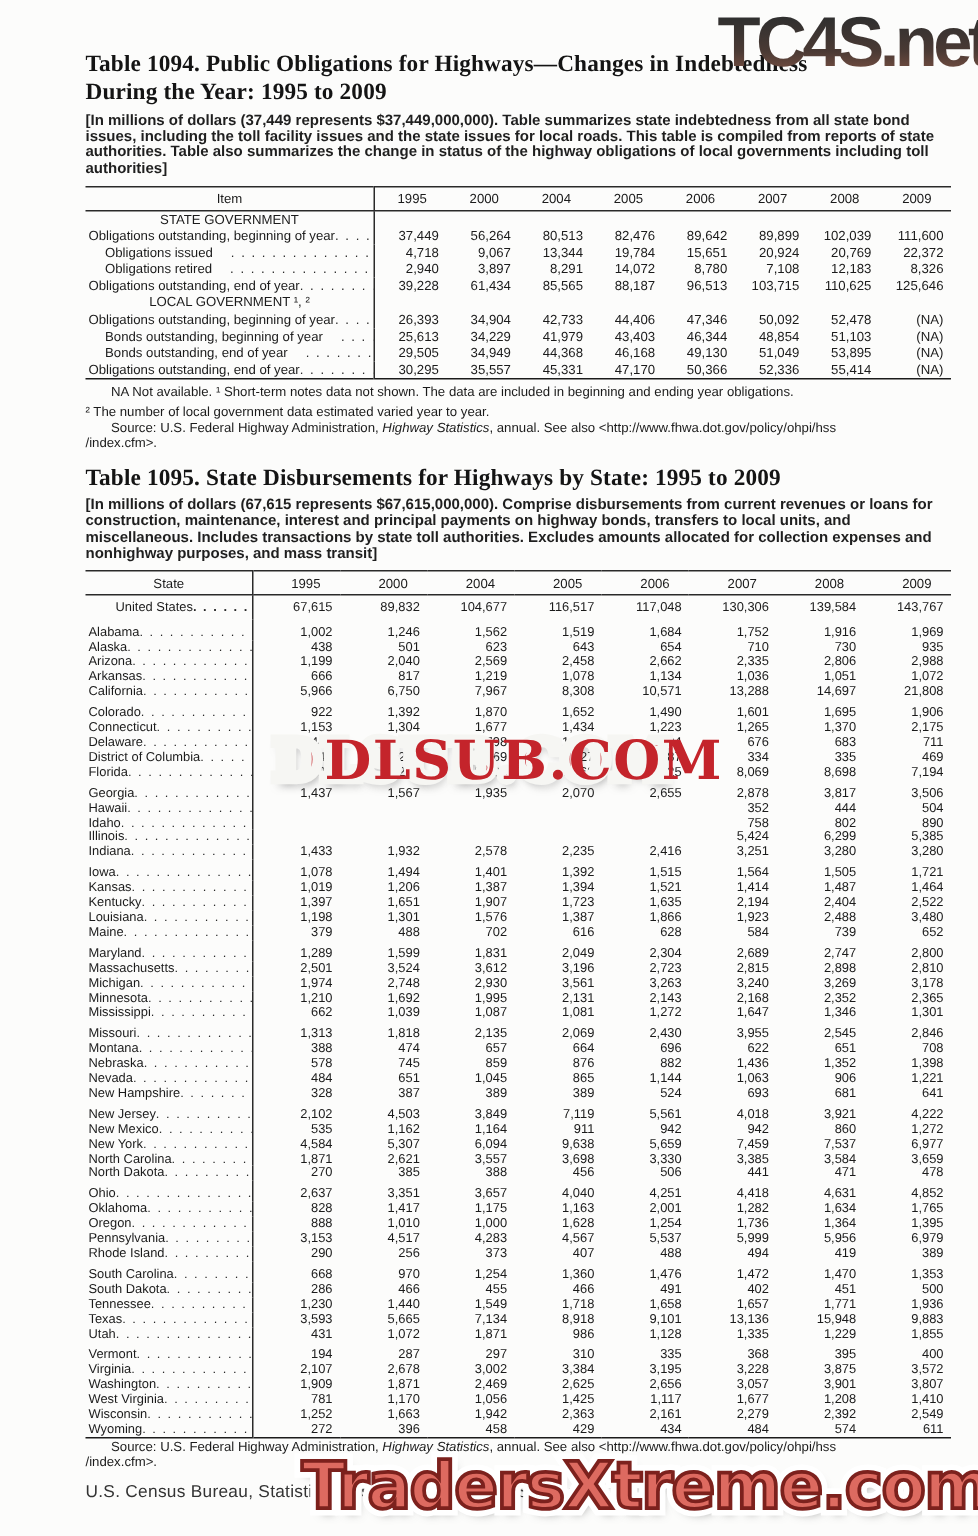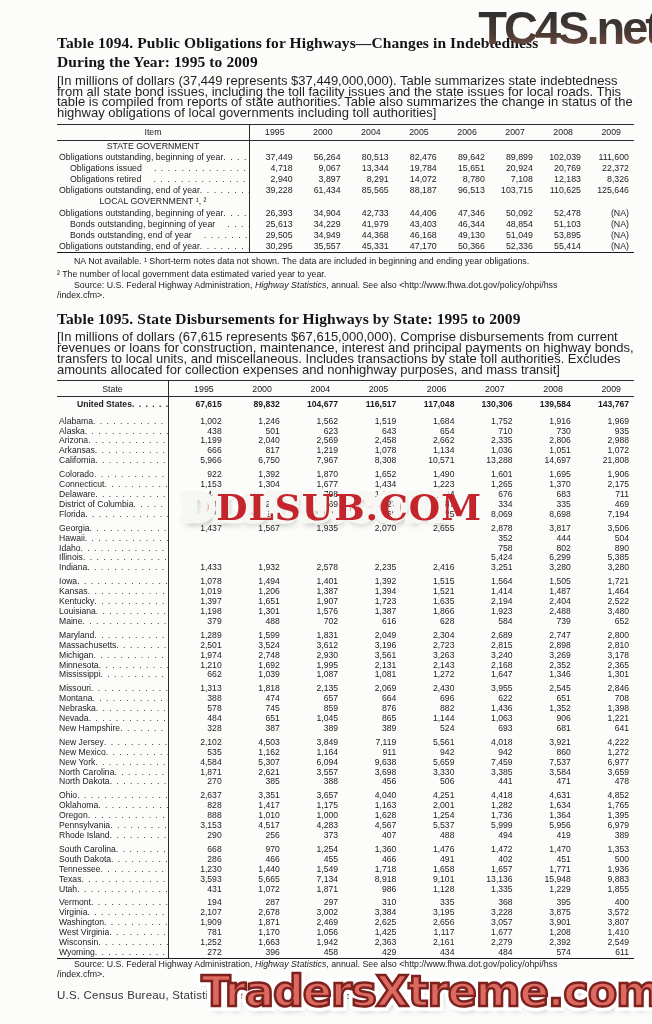--- a/index.html
+++ b/index.html
@@ -10,21 +10,21 @@
   }
   .page { position:absolute; inset:0; }
   .content { position:absolute; left:57px; top:0; width:577px; }
 
   .ttl {
     font-family:"Liberation Serif", serif; font-weight:700;
     font-size:15.5px; line-height:19px; margin:33px 0 5px 0; color:#141414;
     letter-spacing:0.1px;
   }
   .ttl.second { margin-top:9px; margin-bottom:4px; }
-  .note { font-size:13px; line-height:10.7px; margin:0 0 5px 0; color:#1f1f1f; }
+  .note { font-size:10px; line-height:10.7px; margin:0 0 5px 0; color:#1f1f1f;font-weight:bold; }
 
   table.tbl { border-collapse:collapse; width:577px; table-layout:fixed; }
   table.tbl { border-top:1.4px solid #2a2a2a; }
   .tbl thead th {
     font-weight:400; font-size:8.8px; padding:2.5px 0;
     border-bottom:1px solid #2a2a2a; color:#1b1b1b;
   }
   .tbl tbody { border-bottom:1.6px solid #1b1b1b; }
   .tbl .itemcol { border-right:1px solid #2a2a2a; }
   .tbl94 .itemcol { width:192px; }
@@ -34,21 +34,21 @@
   .tbl td { font-size:8.8px; line-height:11px; padding:0; white-space:nowrap; }
   .tbl95 td { font-size:8.6px; line-height:9.9px; }
   .tbl td.num { text-align:right; padding-right:5px; }
   .tbl td.sec { text-align:center; line-height:11.5px; }
   .lblflex { display:flex; overflow:hidden; padding-left:2px; }
   .lblflex.ind { padding-left:13px;gap:12px; }
   .lblflex.us { padding-left:20px; }
   .lbl { white-space:nowrap; }
   .dots { flex:1 1 auto; overflow:hidden; white-space:nowrap; color:#2a2a2a; }
   .dots::after { content:" . . . . . . . . . . . . . . . . . . . . . . . . . . . . . . . . . . . . . . . . ."; letter-spacing:1px; }
-  tr.usrow td { font-weight:700; padding-top:3px; padding-bottom:2.5px; }
+  tr.usrow td { font-weight:400; padding-top:3px; padding-bottom:2.5px; }
   tr.usrow .dots { font-weight:700; }
   tr.gap td { padding-top:4px; }
 
   .fn { font-size:8.8px; line-height:10.4px; margin:3px 0 0 0; }
   .fn.indent { text-indent:17px; }
   .src { font-size:8.8px; line-height:10.4px; margin:0; text-indent:17px; }
   .src i { font-family:"Liberation Sans", sans-serif; font-style:italic; }
 
   .transline { text-align:right; font-size:13.5px; color:#2c2c2c; margin-top:10px; }
   .transline .tnum { margin-left:11px; }

